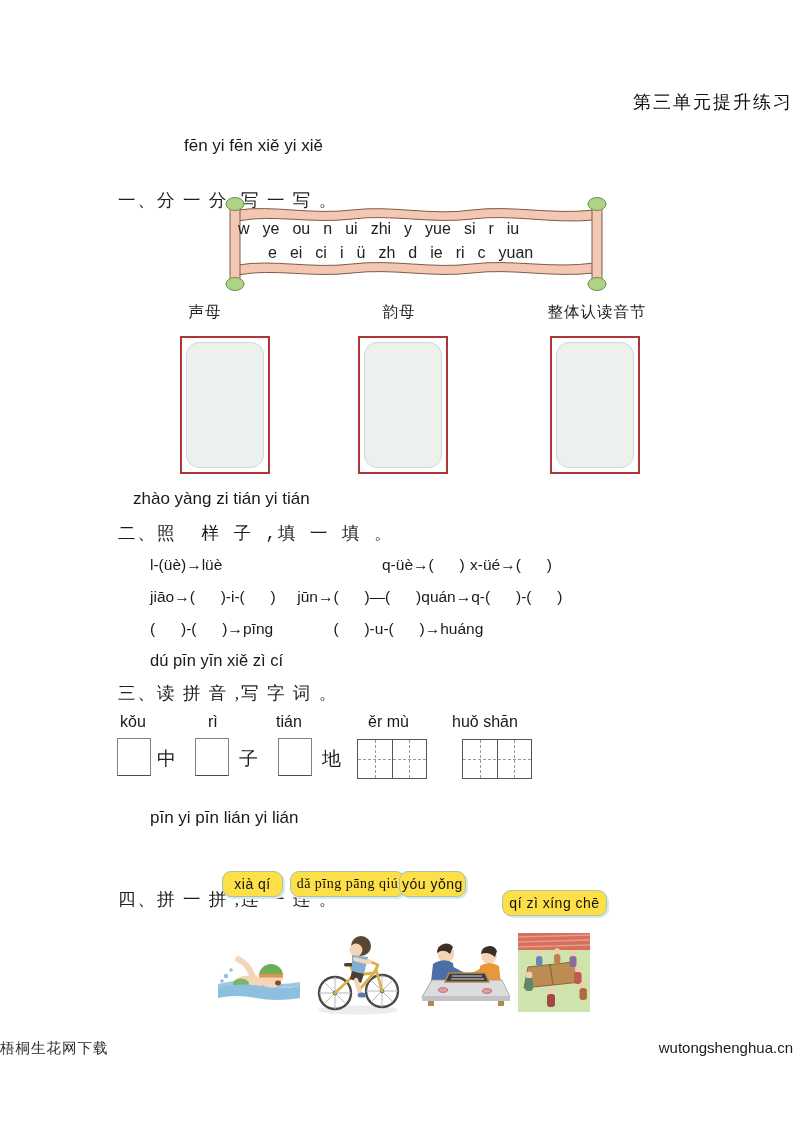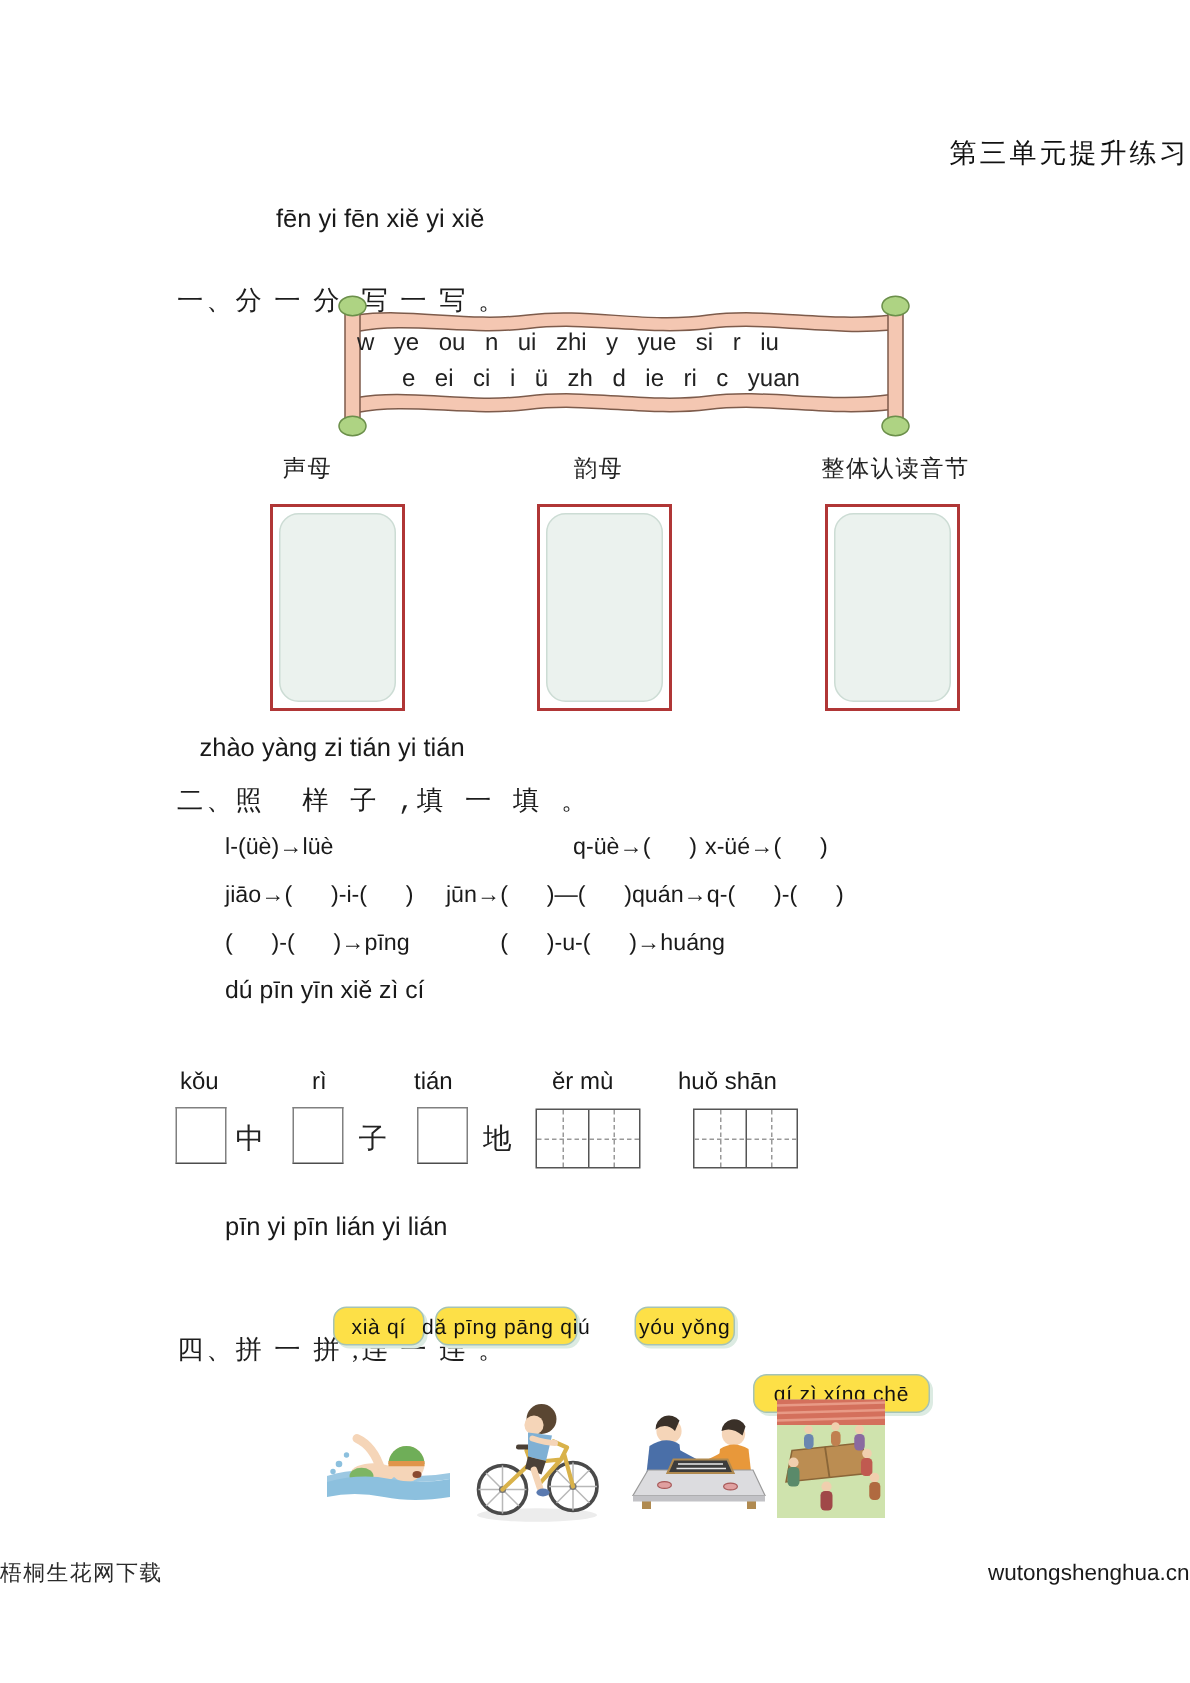--- a/index.html
+++ b/index.html
@@ -113,20 +113,21 @@
 
   <div class="abs pinyin-intro" style="left:133px; top:489px;">zhào yàng zi tián yi tián</div>
   <div class="abs sec-heading cn-serif" style="left:118px; top:521px;font-family:Liberation Mono, monospace;">二、照  样 子 ,填 一 填 。</div>
   <div class="abs fill-line" style="left:150px; top:556px;">l-(üè)→lüè</div>
   <div class="abs fill-line" style="left:346px; top:556px;margin-left:36px;">q-üè→(      )</div>
   <div class="abs fill-line" style="left:470px; top:556px;">x-üé→(      )</div>
   <div class="abs fill-line" style="left:150px; top:588px;">jiāo→(      )-i-(      )     jūn→(      )—(      )quán→q-(      )-(      )</div>
   <div class="abs fill-line" style="left:150px; top:620px;">(      )-(      )→pīng              (      )-u-(      )→huáng</div>
 
   <div class="abs pinyin-intro" style="left:150px; top:651px; font-size:16.5px;">dú pīn yīn xiě zì cí</div>
+  <div class="abs sec-heading cn-serif" style="left:118px; top:681px;">三、读 拼 音 ,写 字 词 。</div>
 
   <div class="abs pinyin-intro" style="left:120px; top:713px; font-size:16px;">kǒu</div>
   <div class="abs pinyin-intro" style="left:208px; top:713px; font-size:16px;">rì</div>
   <div class="abs pinyin-intro" style="left:276px; top:713px; font-size:16px;">tián</div>
   <div class="abs pinyin-intro" style="left:368px; top:713px; font-size:16px;">ěr mù</div>
   <div class="abs pinyin-intro" style="left:452px; top:713px; font-size:16px;">huǒ shān</div>
 
   <div class="abs write-box" style="left:117px; top:738px;"></div>
   <div class="abs hanzi cn-serif" style="left:157px; top:746px;">中</div>
   <div class="abs write-box" style="left:195px; top:738px;"></div>
@@ -144,23 +145,23 @@
     <span class="hdash"></span>
     <span class="vd1"></span>
     <span class="vd2"></span>
     <span class="vsolid"></span>
   </div>
 
   <div class="abs pinyin-intro" style="left:150px; top:808px;">pīn yi pīn lián yi lián</div>
   <div class="abs sec-heading cn-serif" style="left:118px; top:839px;margin-top:48px;">四、拼 一 拼 ,连 一 连 。</div>
 
   <div class="abs tag" style="left:222px; top:871px; width:61px;">xià qí</div>
-  <div class="abs tag" style="left:290px; top:871px; width:95px;">dǎ pīng pāng qiú</div>
-  <div class="abs tag" style="left:423px; top:871px; width:67px;">yóu yǒng</div>
-  <div class="abs tag" style="left:502px; top:916px; width:118px;">qí zì xíng chē</div>
+  <div class="abs tag" style="left:290px; top:871px; width:115px;font-family:Liberation Serif, serif;">dǎ pīng pāng qiú</div>
+  <div class="abs tag" style="left:399px; top:871px; width:67px;">yóu yǒng</div>
+  <div class="abs tag" style="left:502px; top:890px; width:105px;">qí zì xíng chē</div>
 
   <svg class="abs" style="left:216px; top:934px;" width="86" height="76" viewBox="0 0 86 76">
     <path d="M2,50 Q22,44 42,48 T84,48 L84,52 Q60,56 40,52 T2,56 Z" fill="#9cc8e2"></path>
     <circle cx="10" cy="42" r="2.2" fill="#8cc0de"></circle>
     <circle cx="15" cy="36" r="1.8" fill="#8cc0de"></circle>
     <circle cx="6" cy="47" r="1.8" fill="#8cc0de"></circle>
     <ellipse cx="33" cy="48" rx="15" ry="6.5" fill="#f5d5b8"></ellipse>
     <ellipse cx="25" cy="50" rx="8" ry="5.5" fill="#7db564"></ellipse>
     <path d="M38,46 Q33,30 22,25" stroke="#f5d5b8" stroke-width="6" fill="none" stroke-linecap="round"></path>
     <circle cx="55" cy="42" r="12" fill="#f5d5b8"></circle>

